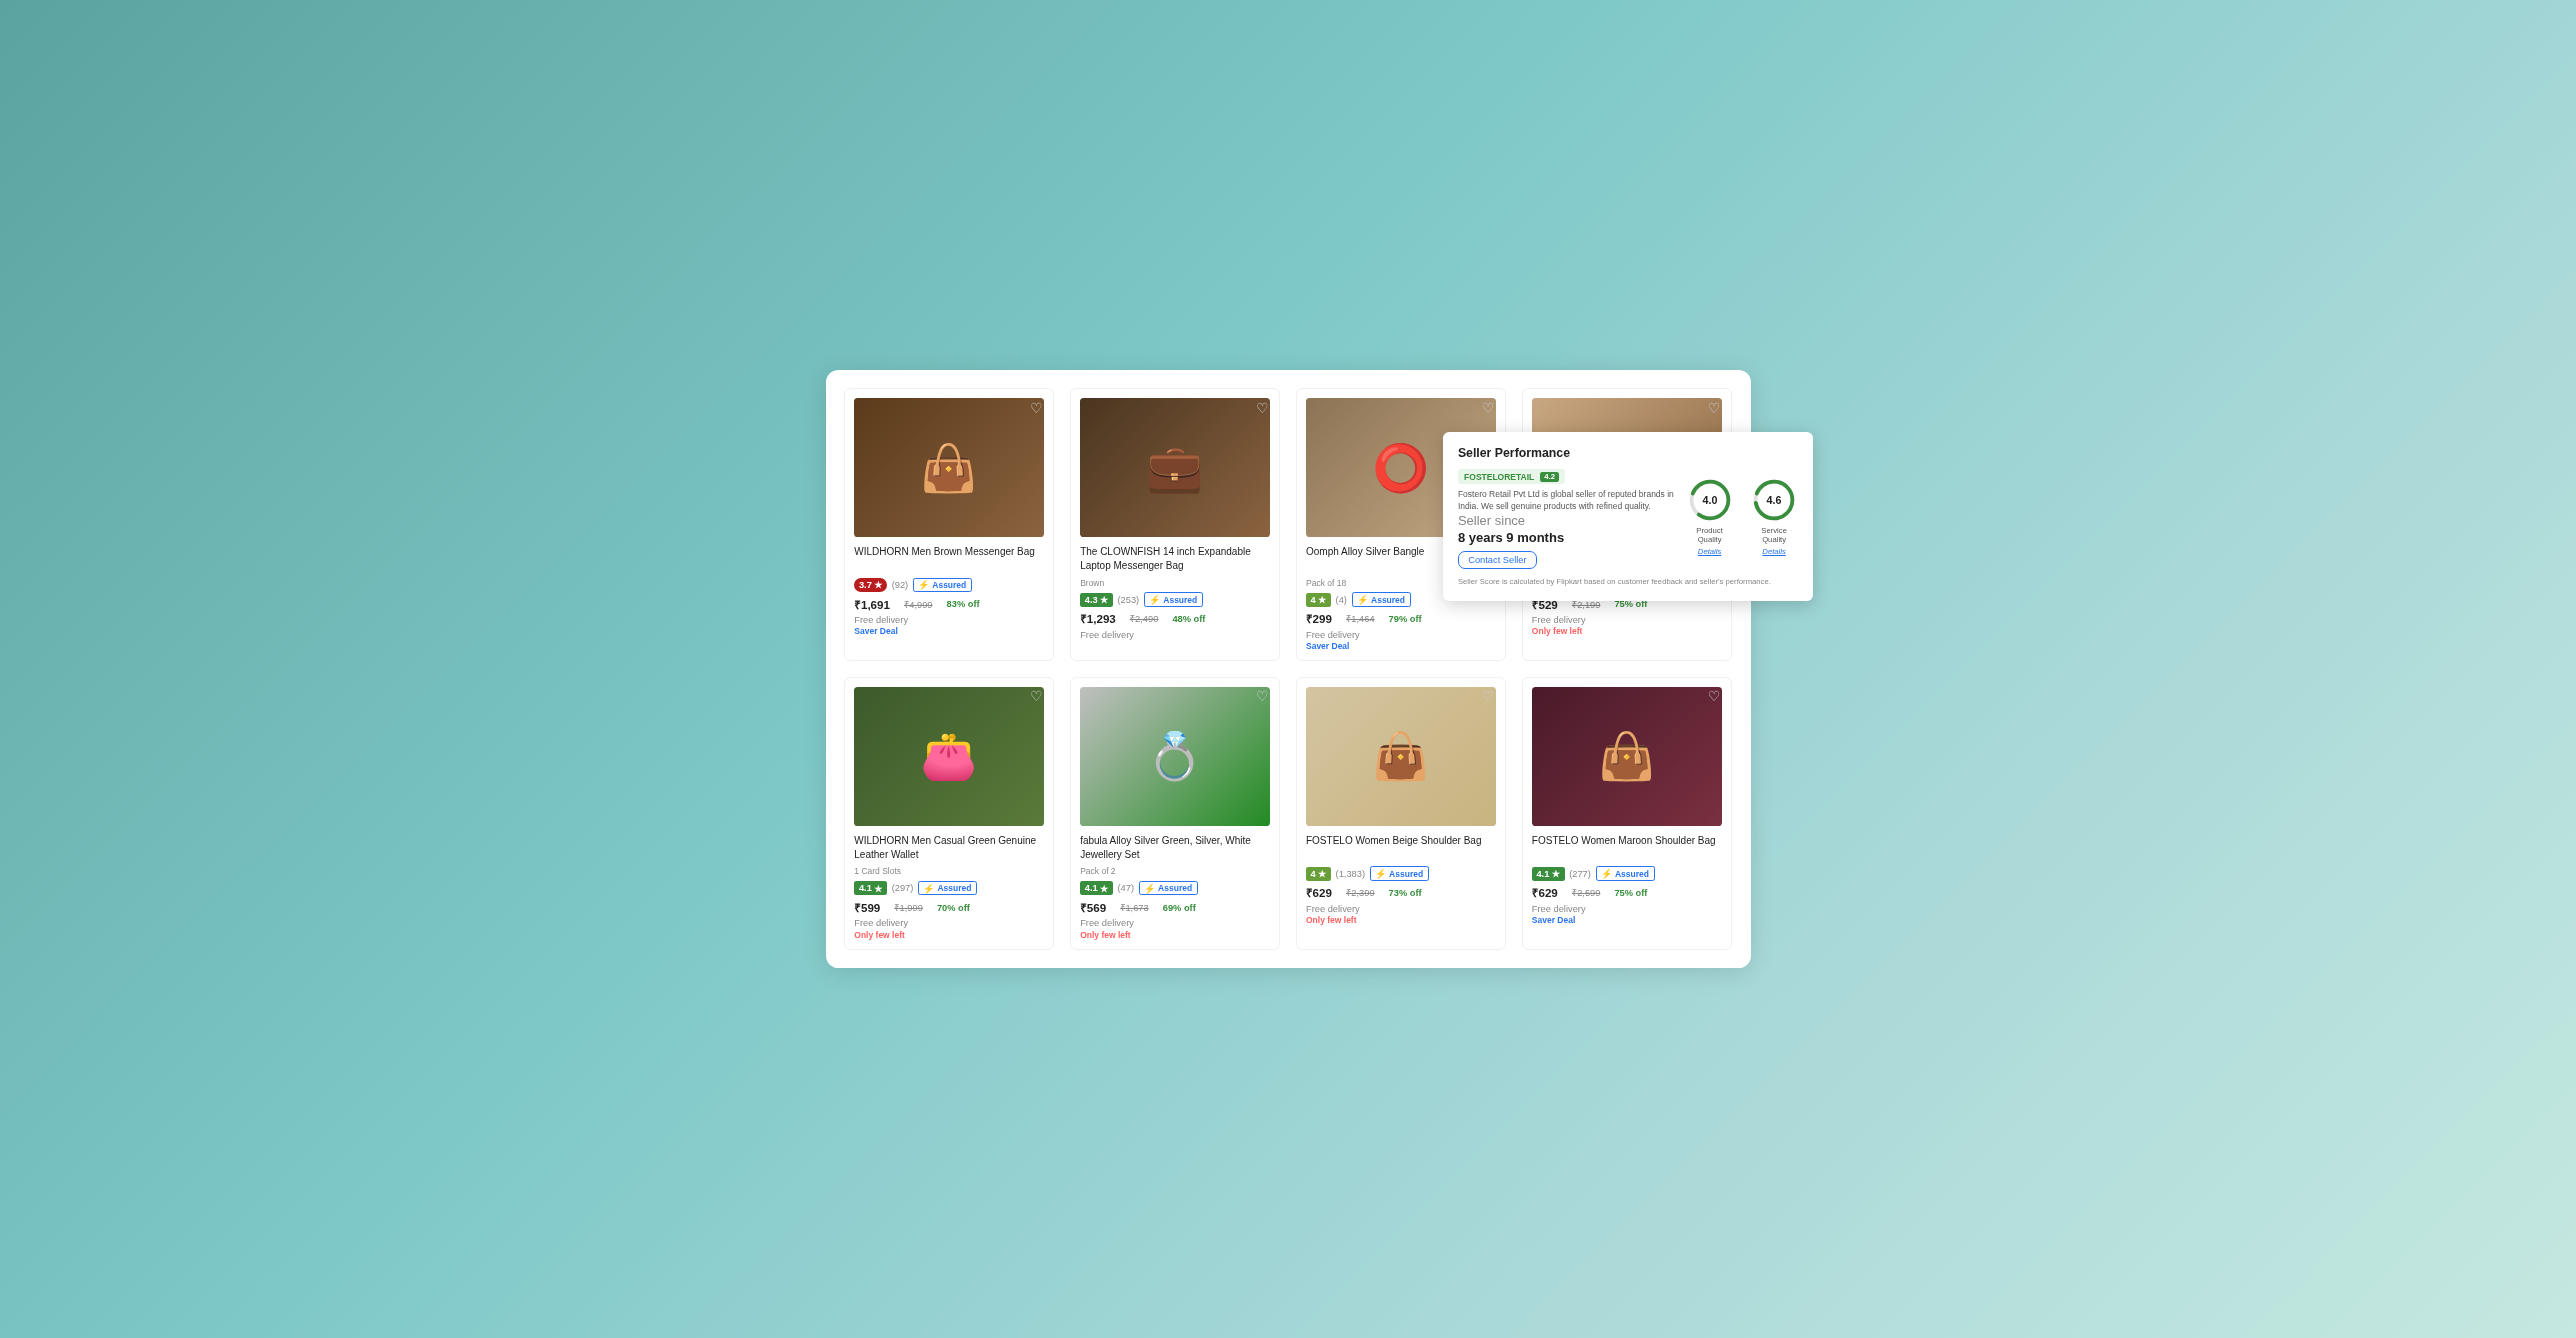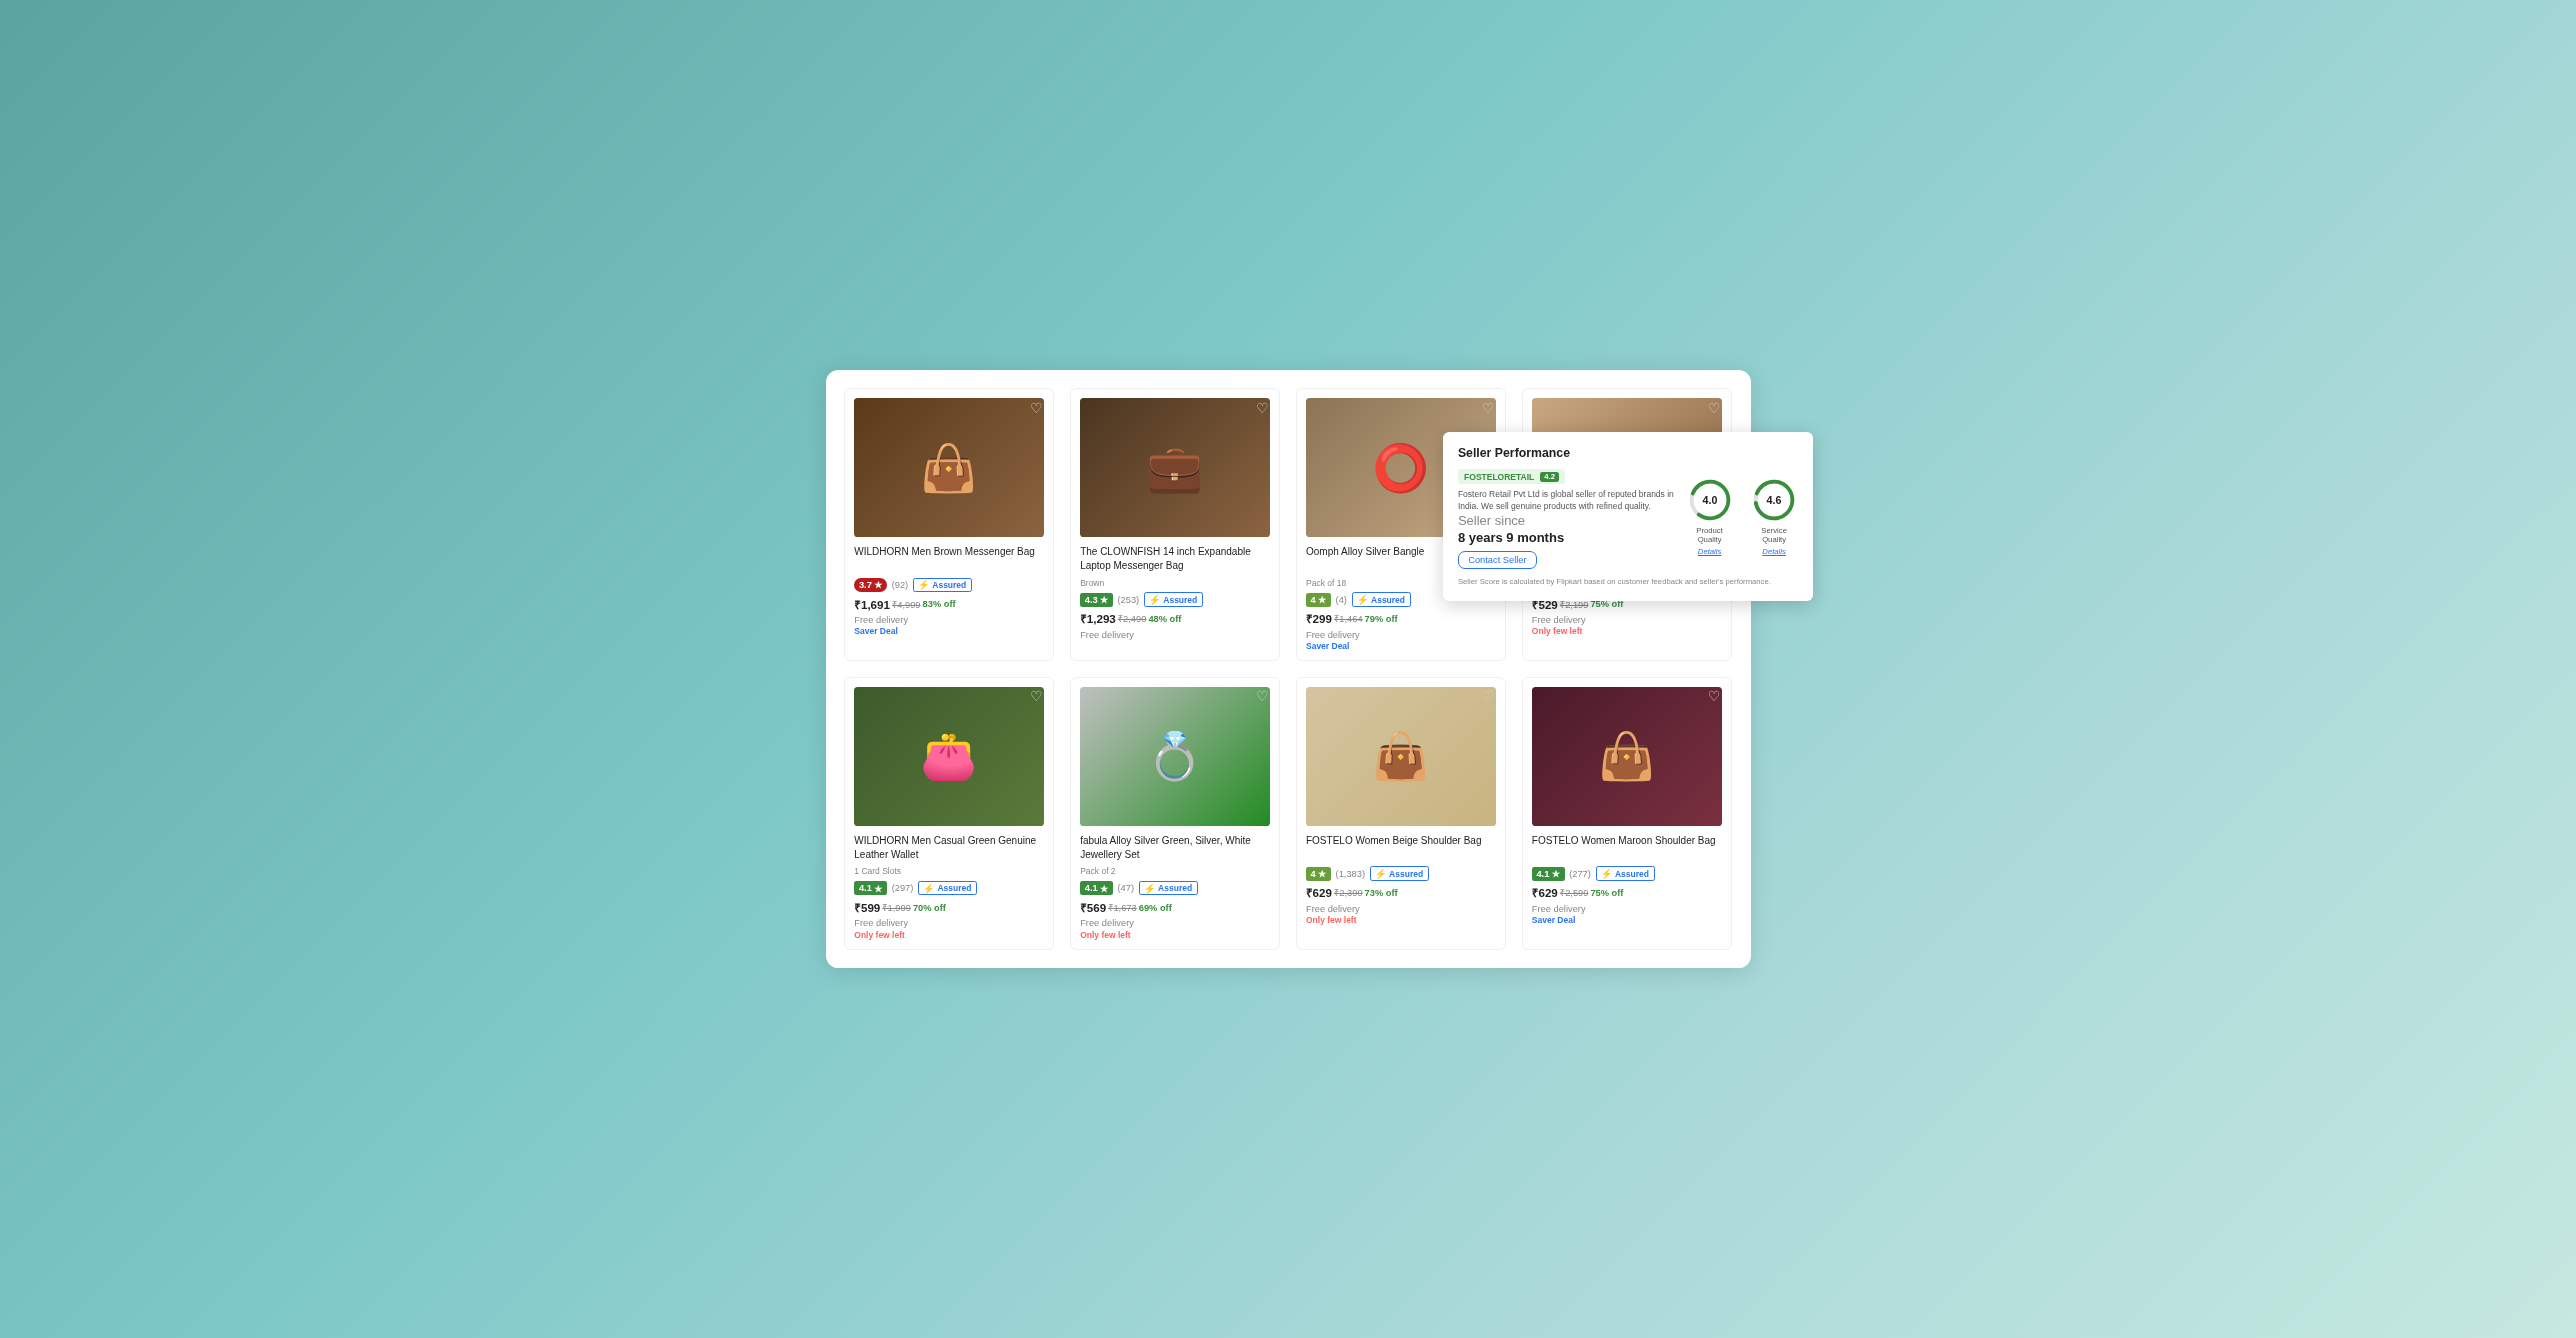--- a/index.html
+++ b/index.html
@@ -110,21 +110,21 @@
       font-weight: 700;
       color: #2874f0;
     }
     .assured-badge .lightning {
       color: #ff9800;
       font-size: 9.3px;
     }
     .price-row {
       display: flex;
       align-items: center;
-      gap: 2px;
+      gap: 14px;
       margin-bottom: 3.1px;
       flex-wrap: wrap;
     }
     .current-price {
       font-size: 11.6px;
       font-weight: 600;
       color: #212121;
     }
     .original-price {
       font-size: 9.3px;

